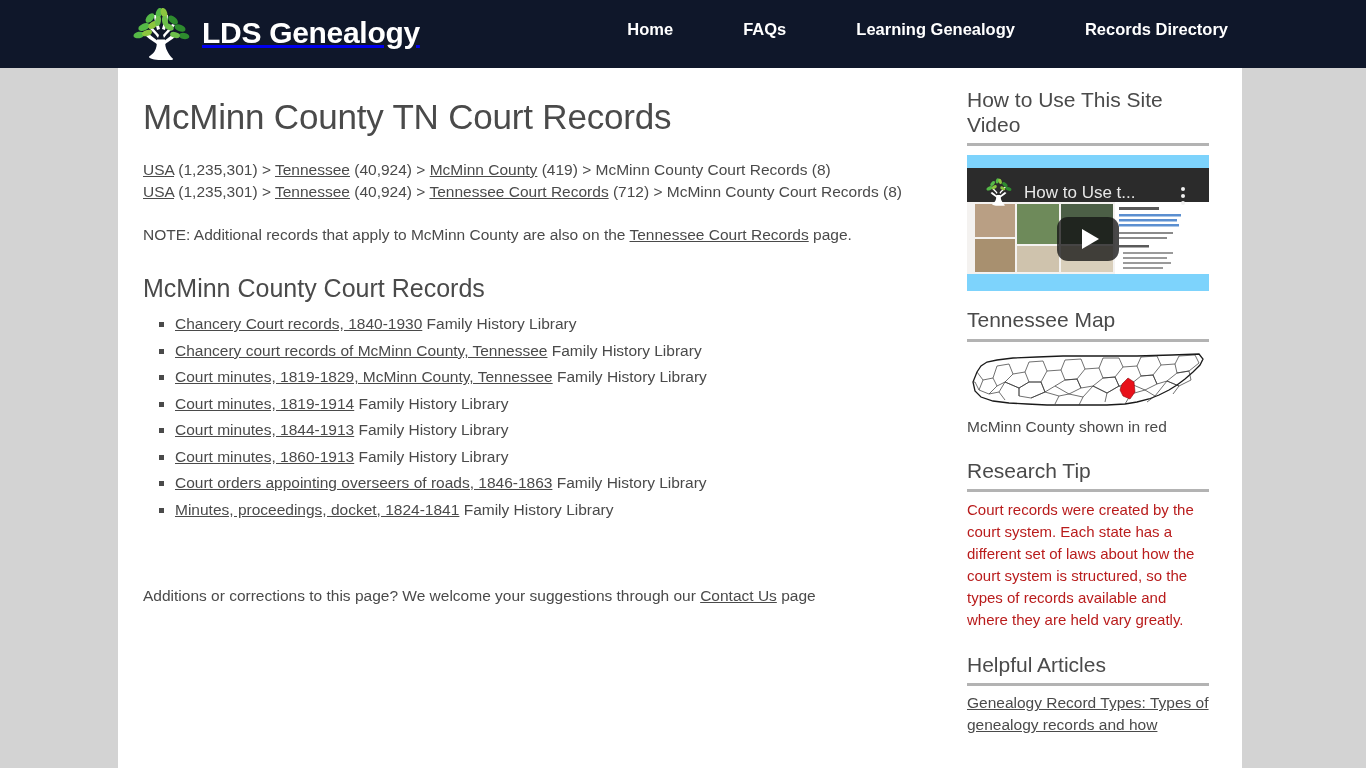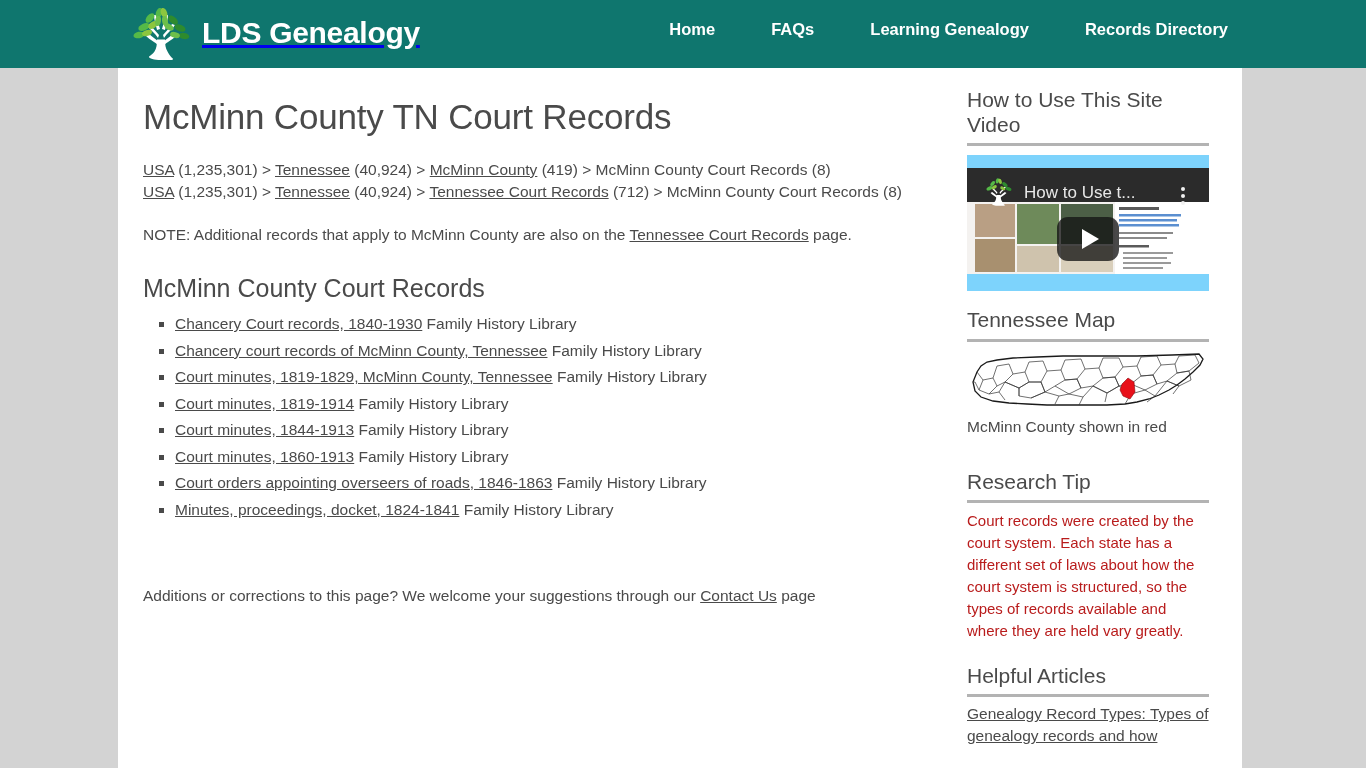--- a/index.html
+++ b/index.html
@@ -8,40 +8,40 @@
     width: 1366px; height: 768px;
     overflow: hidden;
     background: #d3d3d3;
     font-family: "Liberation Sans", sans-serif;
   }
 
   
   .topbar {
     position: absolute; top: 0; left: 0;
     width: 1366px; height: 68px;
-    background: #0f766e;
+    background: #0f172a;
   }
   .brand {
     position: absolute; left: 128px; top: 8px;
     display: flex; align-items: center; gap: 8px;
     height: 52px;
   }
   .brand-logo { width: 66px; height: 52px; display:block; }
   .brand-name {
     color: #ffffff;
     font-size: 30px;
     font-weight: bold;
     letter-spacing: -0.3px;
     line-height: 1;
     padding-bottom: 3px;
   }
   .nav {
     position: absolute; right: 110px; top: 0;
     height: 58px;
-    display: flex; align-items: center; gap: 0px;
+    display: flex; align-items: center; gap: 14px;
   }
   .nav a {
     color: #ffffff;
     font-size: 16.5px;
     font-weight: bold;
     text-decoration: none;
     padding: 0 28px;
     line-height: 68px;
     white-space: nowrap;
   }
@@ -371,21 +371,21 @@
             <path d="M22,42 L32,40 L38,48"></path>
             <path d="M32,40 L38,30 L52,36 L52,44"></path>
             <path d="M12,38 L8,30 L6,30"></path>
           </g>
           <path d="M155,32 L161,26 L167,30 L168,40 L163,47 L156,44 L153,38 Z" fill="#e8101a" stroke="#8a0a10" stroke-width="0.6"></path>
         </svg>
         <div class="map-caption">McMinn County shown in red</div>
       </div>
     </div>
 
-    <div class="side-block" style="margin-top:32px;">
+    <div class="side-block" style="margin-top:21px;">
       <h3 class="side-h">Research Tip</h3>
       <div class="tip-text">Court records were created by the court system. Each state has a different set of laws about how the court system is structured, so the types of records available and where they are held vary greatly.</div>
     </div>
 
     <div class="side-block" style="margin-top:21px;">
       <h3 class="side-h">Helpful Articles</h3>
       <div class="articles">
         <a href="#">Genealogy Record Types: Types of genealogy records and how</a>
       </div>
     </div>

